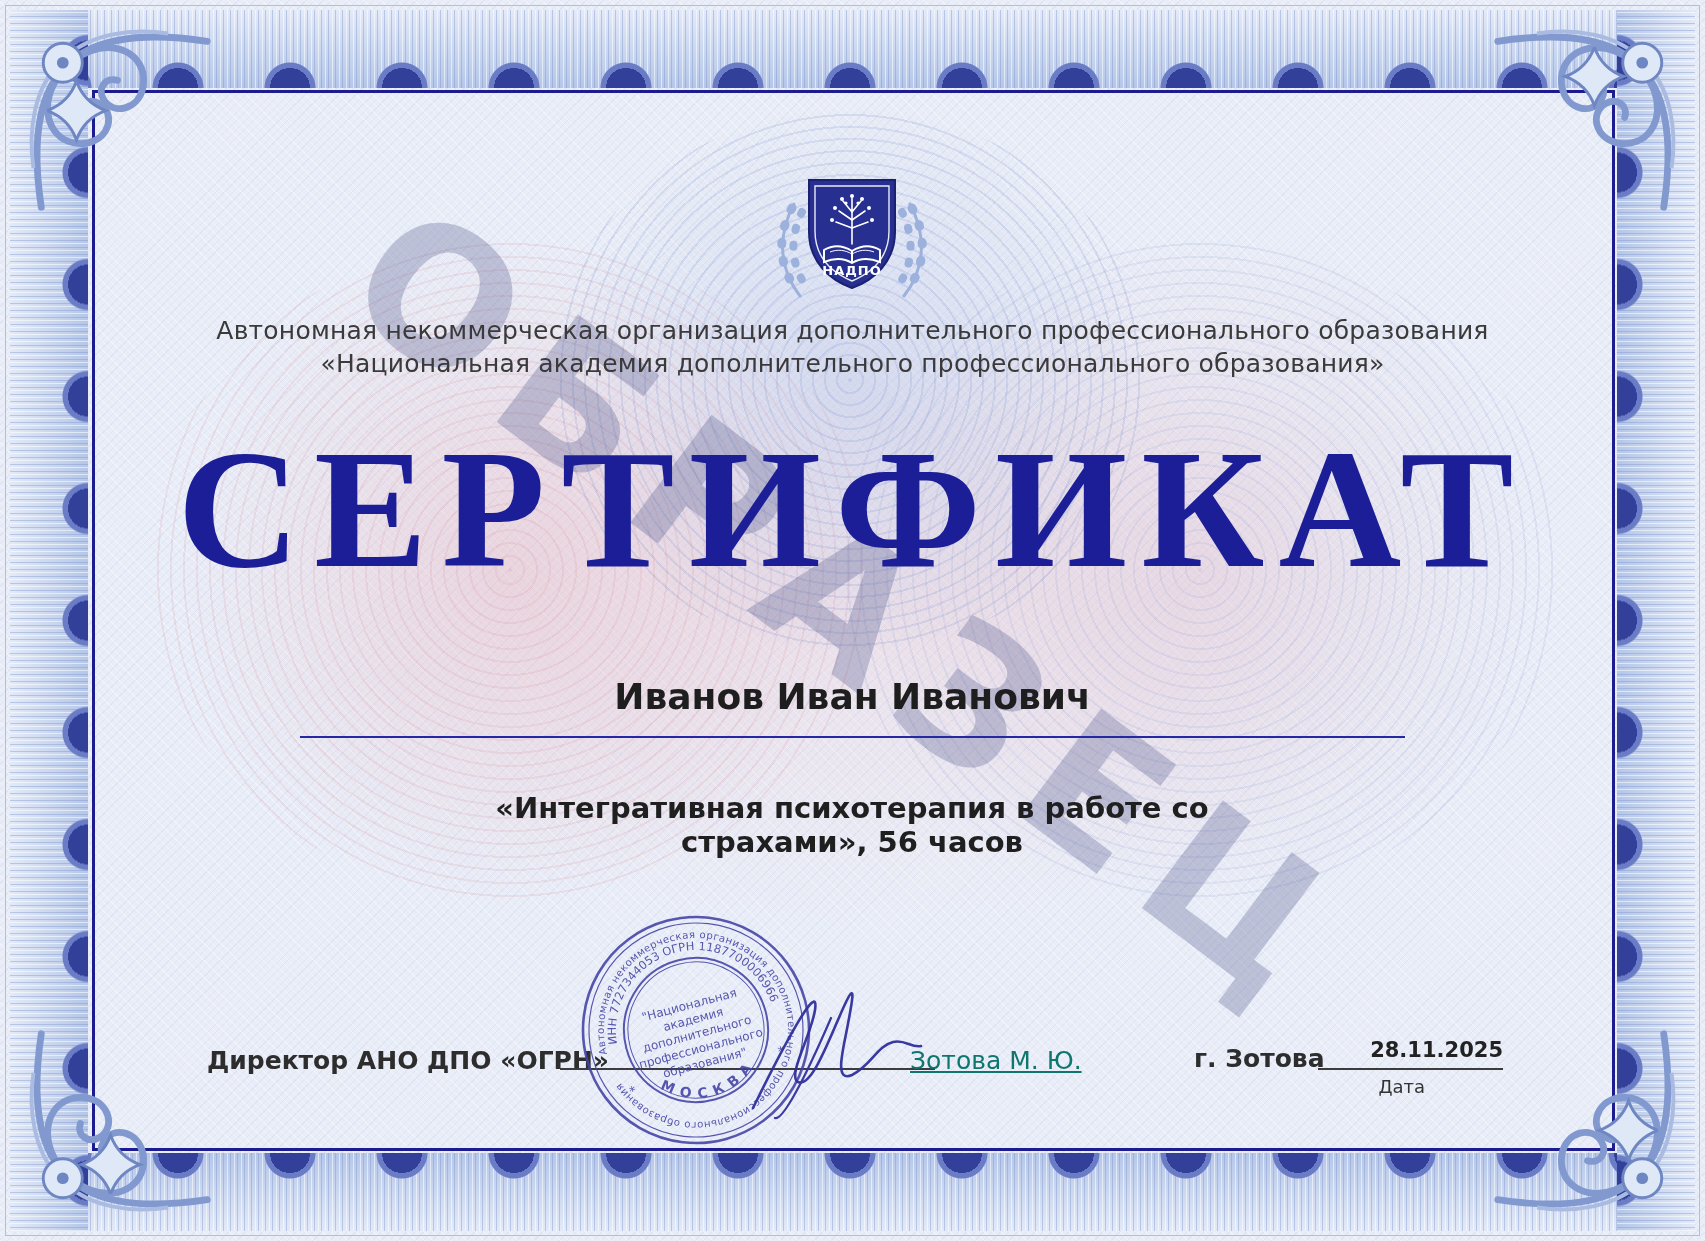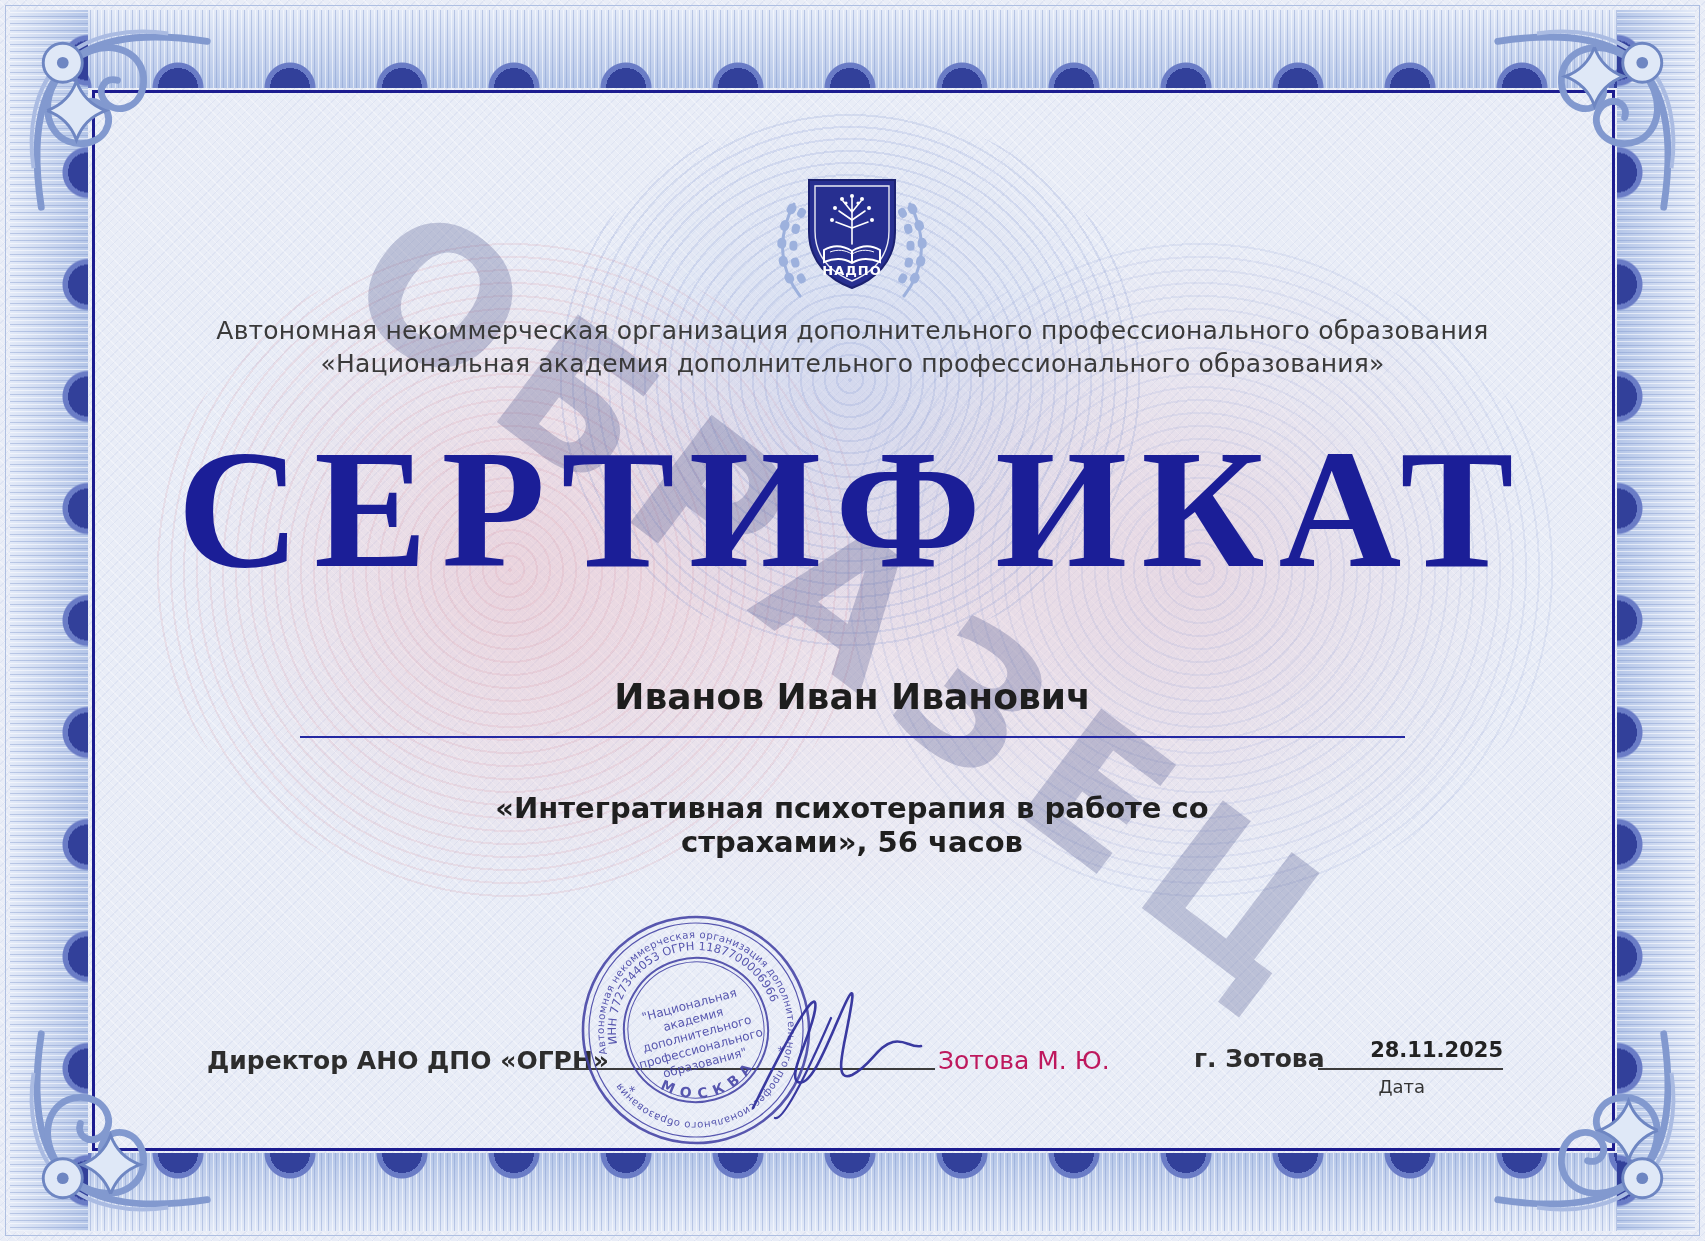--- a/index.html
+++ b/index.html
@@ -91,21 +91,21 @@
   .recipient{top:676px;font-size:36px;font-weight:600;color:#1e1e1e;}
   .name-underline{position:absolute;left:300px;top:736px;width:1105px;height:2px;background:#2428a2;}
   .course-intro{top:746px;font-size:24px;color:#333;}
   .course{position:absolute;left:452px;top:791px;width:800px;text-align:center;
     font-size:29px;font-weight:700;color:#1f1f1f;line-height:34px;}
   .emblem{position:absolute;left:752px;top:170px;width:200px;height:152px;}
   
   .ftr{position:absolute;font-size:25px;color:#2d2d2d;white-space:nowrap;}
   .director{left:207px;top:1046px;font-weight:700;}
   .sig-line{position:absolute;left:560px;top:1068px;width:375px;height:2px;background:#3c3c3c;}
-  .signer{left:938px;top:1046px;color:#be185d;}
+  .signer{left:910px;top:1046px;color:#0f766e;text-decoration:underline;}
   .city{left:1194px;top:1044px;font-weight:700;}
   .date-line{position:absolute;left:1318px;top:1068px;width:185px;height:2px;background:#3c3c3c;}
   .date-value{position:absolute;left:1318px;top:1038px;width:185px;text-align:right;
     font-size:21px;font-weight:600;color:#222;}
   .date-label{position:absolute;left:1240px;top:1076px;width:185px;text-align:right;
     font-size:18px;color:#333;}
   
   .stamp-wrap{position:absolute;left:571px;top:905px;width:250px;height:250px;
     transform:rotate(-15deg);opacity:.88;z-index:7;}
   .stamp-wrap svg{width:100%;height:100%;}

